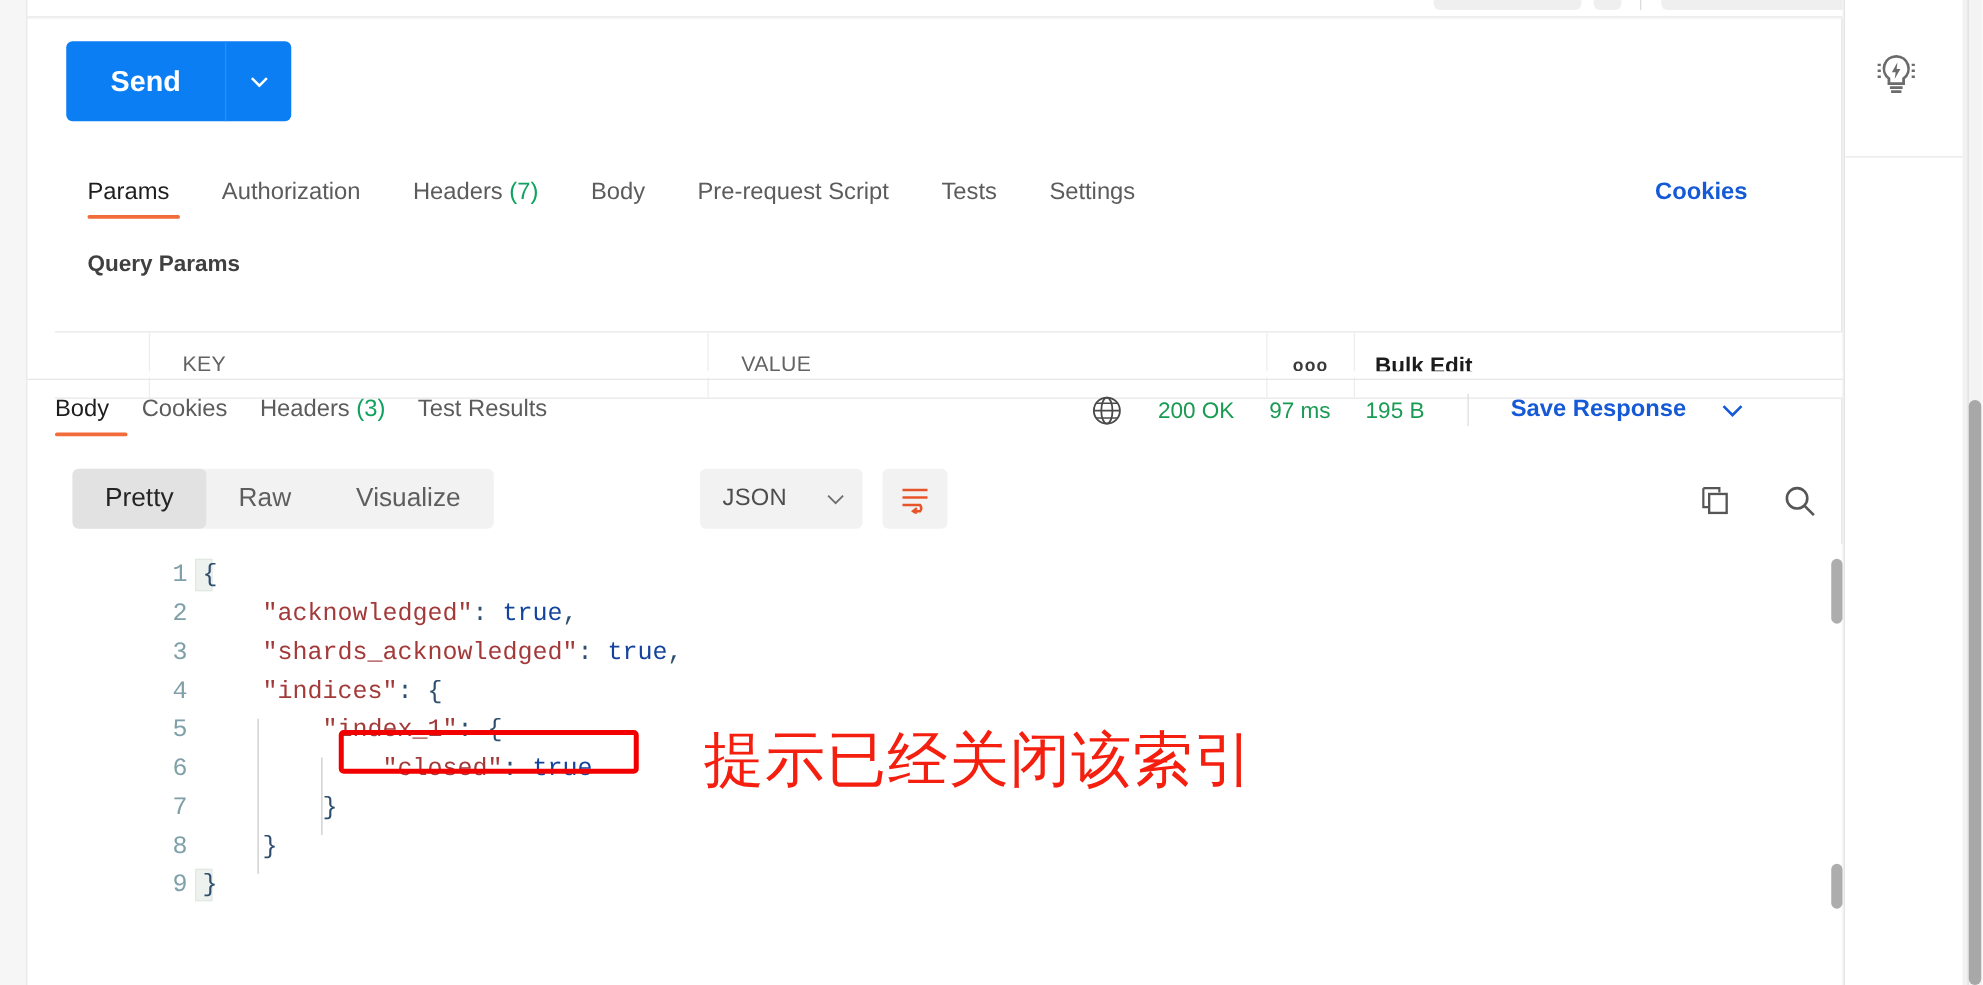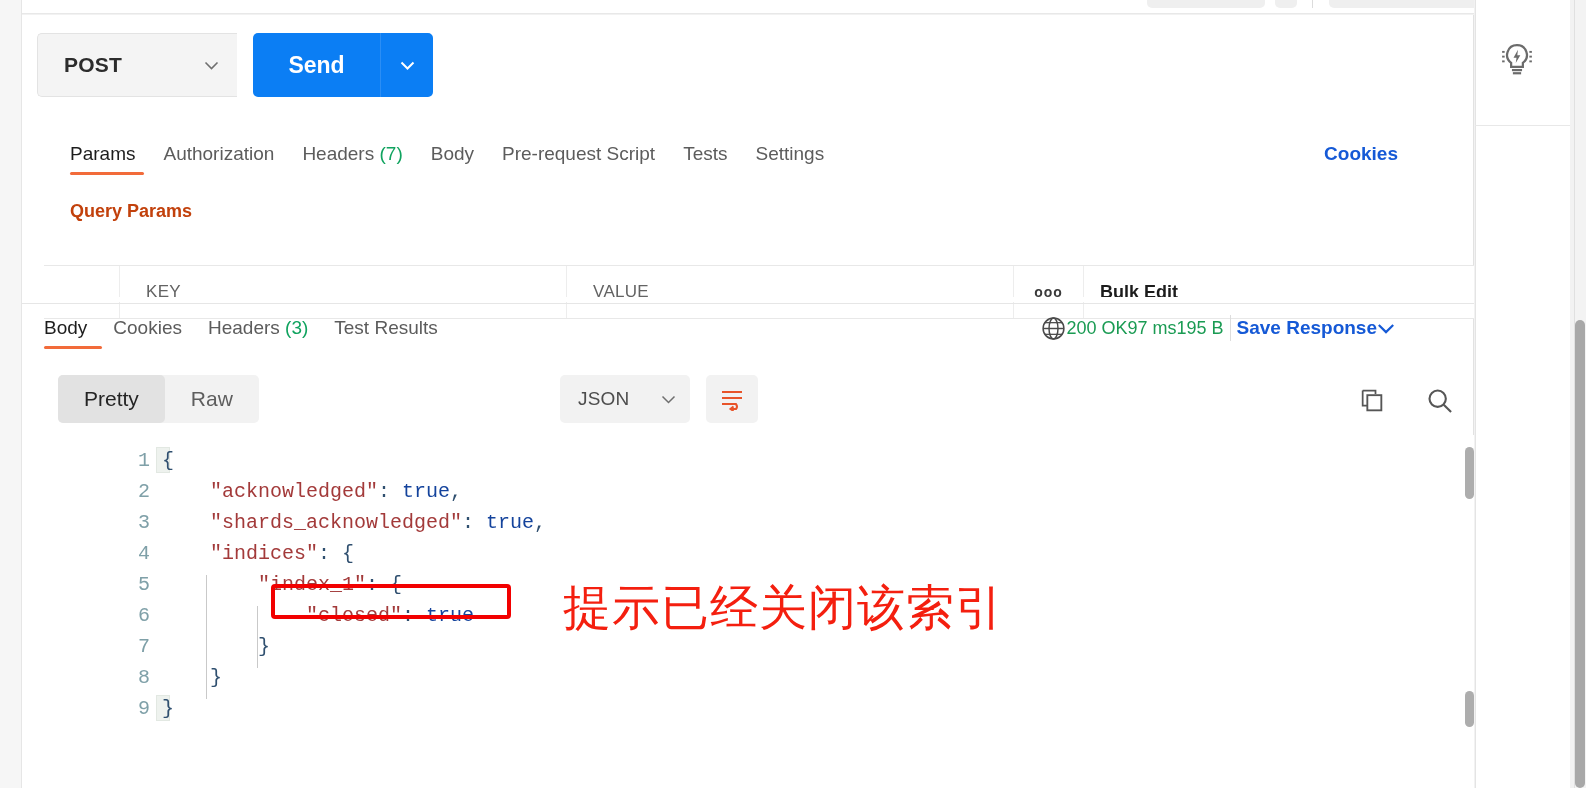--- a/index.html
+++ b/index.html
@@ -71,35 +71,35 @@
     width:180px; height:64px; background:#0b7ef4; border-radius:5px;
     display:flex; align-items:center; margin-left:16px; color:#fff;
   }
   .send-main { flex:1; display:flex; align-items:center; justify-content:center;
     font-size:23px; font-weight:bold; height:100%; }
   .send-split { width:1px; height:64px; background:#2b8ef5; }
   .send-caret { width:52px; display:flex; align-items:center; justify-content:center; }
   .send-caret .chev { color:#ffffff; }
 
   
-  .req-tabs { position:absolute; left:48px; top:128px; display:flex; align-items:flex-start; gap:2px; }
+  .req-tabs { position:absolute; left:48px; top:128px; display:flex; align-items:flex-start; gap:16px; }
   .req-tab {
     position:relative; font-size:19px; color:#5c5c5c; padding:0 26px 16px 0; white-space:nowrap;
   }
   .req-tab.active { color:#1d1d1d; }
   .req-tab.active::after {
     content:""; position:absolute; left:0; bottom:6px; width:74px; height:3px;
     background:#f26b3a; border-radius:2px;
   }
   .cnt-green { color:#10a35f; }
   .cookies-link {
     position:absolute; right:75px; top:128px; font-size:19px; font-weight:bold; color:#1559d6;
   }
 
-  .qp-title { position:absolute; left:48px; top:186px; font-size:18px; font-weight:bold; color:#c2410c; }
+  .qp-title { position:absolute; left:48px; top:186px; font-size:18px; font-weight:bold; color:#404040; }
 
   
   .params-table { position:absolute; left:22px; top:228px; width:1430px; height:54px;
     border-top:1px solid #e8e8e8; border-bottom:1px solid #e8e8e8; display:flex; background:#fff;margin-top:22px; }
   .pt-check { width:76px; border-right:1px solid #ededed; }
   .pt-key   { width:447px; border-right:1px solid #ededed; display:flex; align-items:center; padding-left:26px; }
   .pt-val   { width:447px; border-right:1px solid #ededed; display:flex; align-items:center; padding-left:26px; }
   .pt-desc  { width:272px; border-right:1px solid #ededed; display:flex; align-items:center; padding-left:18px; }
   .pt-dots  { width:70px;  border-right:1px solid #ededed; display:flex; align-items:center; justify-content:center; }
   .pt-bulk  { flex:1; display:flex; align-items:center; padding-left:16px; }
@@ -114,21 +114,21 @@
   
   .resp-sep { position:absolute; left:0px; top:288px; width:1452px; height:1px; background:#e6e6e6; }
   .resp-tabs { position:absolute; left:22px; top:302px; display:flex; }
   .resp-tab { position:relative; font-size:19px; color:#5c5c5c; padding:0 26px 16px 0; white-space:nowrap; }
   .resp-tab.active { color:#1d1d1d; }
   .resp-tab.active::after {
     content:""; position:absolute; left:0; bottom:6px; width:58px; height:3px;
     background:#f26b3a; border-radius:2px;
   }
 
-  .resp-meta { position:absolute; right:78px; top:300px; display:flex; align-items:center; gap:0; }
+  .resp-meta { position:absolute; right:78px; top:300px; display:flex; align-items:center; gap:28px; }
   .globe { width:25px; height:25px; color:#4a4a4a; }
   .meta-green { font-size:18px; color:#1a9b53; }
   .meta-div { width:1px; height:26px; background:#dddddd; margin:0 6px; }
   .save-resp { font-size:19px; font-weight:bold; color:#1559d6; }
 
   
   .fmt-group {
     position:absolute; left:36px; top:360px; height:48px; background:#f2f2f2;
     border-radius:5px; display:flex; align-items:center;
   }
@@ -185,26 +185,20 @@
   <div class="top-strip">
     <div class="top-ghost g1"></div>
     <div class="top-ghost g2"></div>
     <div class="top-divider"></div>
     <div class="top-ghost g3"></div>
   </div>
 
   <div class="main-panel">
 
     <div class="url-row">
-      <div class="method-box">
-        <span class="method-label">POST</span>
-        <svg class="chev" viewBox="0 0 15 9">
-          <polyline points="1.5,1.5 7.5,7.5 13.5,1.5" fill="none" stroke="currentColor" stroke-width="1.6"></polyline>
-        </svg>
-      </div>
       <div class="send-btn">
         <div class="send-main">
           <span>Send</span>
         </div>
         <div class="send-split"></div>
         <div class="send-caret">
           <svg class="chev" viewBox="0 0 15 9">
             <polyline points="1.5,1.5 7.5,7.5 13.5,1.5" fill="none" stroke="currentColor" stroke-width="2"></polyline>
           </svg>
         </div>
@@ -266,20 +260,21 @@
       <span class="meta-div"></span>
       <span class="save-resp">Save Response</span>
       <svg class="chev" viewBox="0 0 15 9" style="color:#1559d6;width:18px;height:11px;">
         <polyline points="1.5,1.5 7.5,7.5 13.5,1.5" fill="none" stroke="currentColor" stroke-width="1.8"></polyline>
       </svg>
     </div>
 
     <div class="fmt-group" id="fmt-group">
         <div class="fmt-btn active">Pretty</div>
         <div class="fmt-btn">Raw</div>
+        <div class="fmt-btn">Visualize</div>
       </div>
 
     <div class="json-select">
       <span class="json-label">JSON</span>
       <svg class="chev" viewBox="0 0 15 9">
         <polyline points="1.5,1.5 7.5,7.5 13.5,1.5" fill="none" stroke="currentColor" stroke-width="1.5"></polyline>
       </svg>
     </div>
 
     <div class="wrap-btn">

